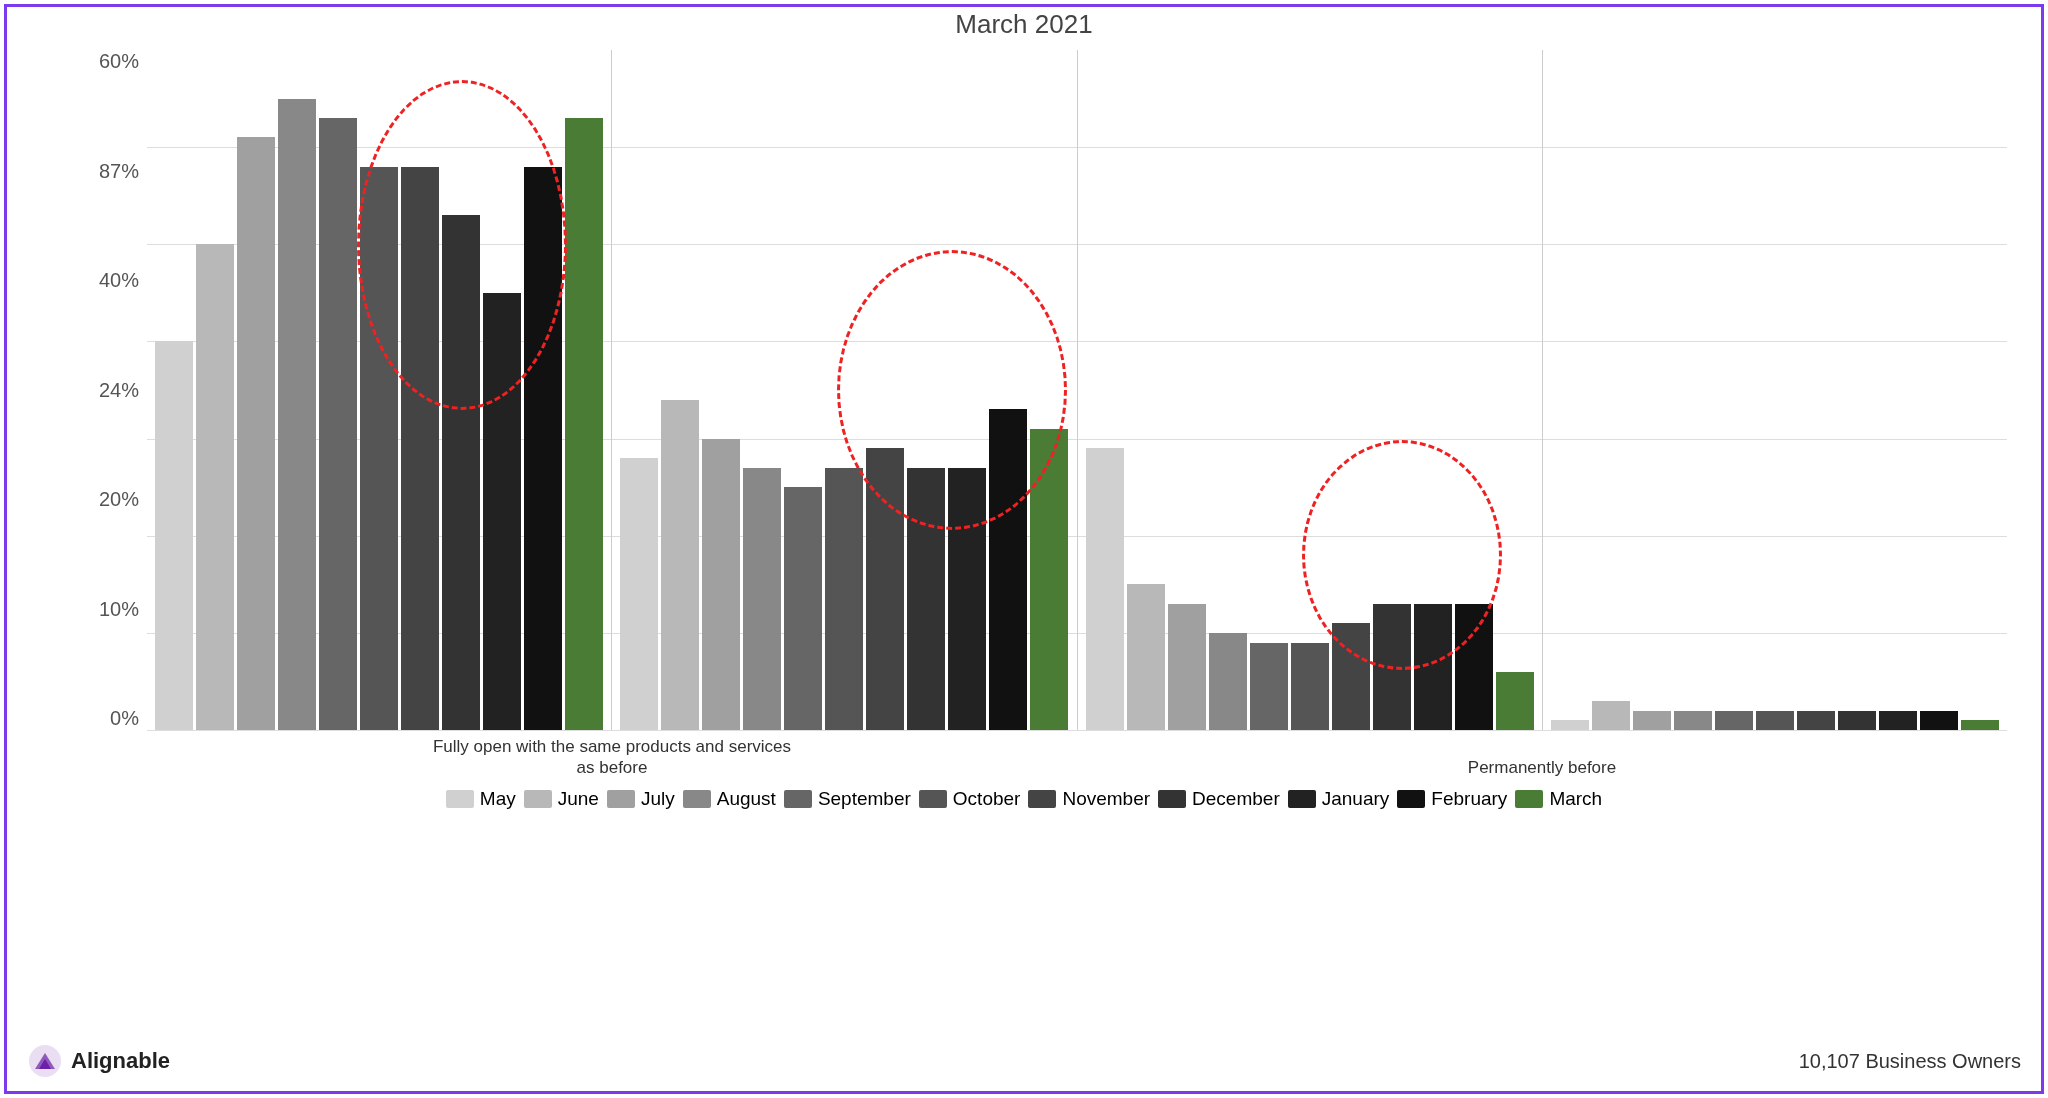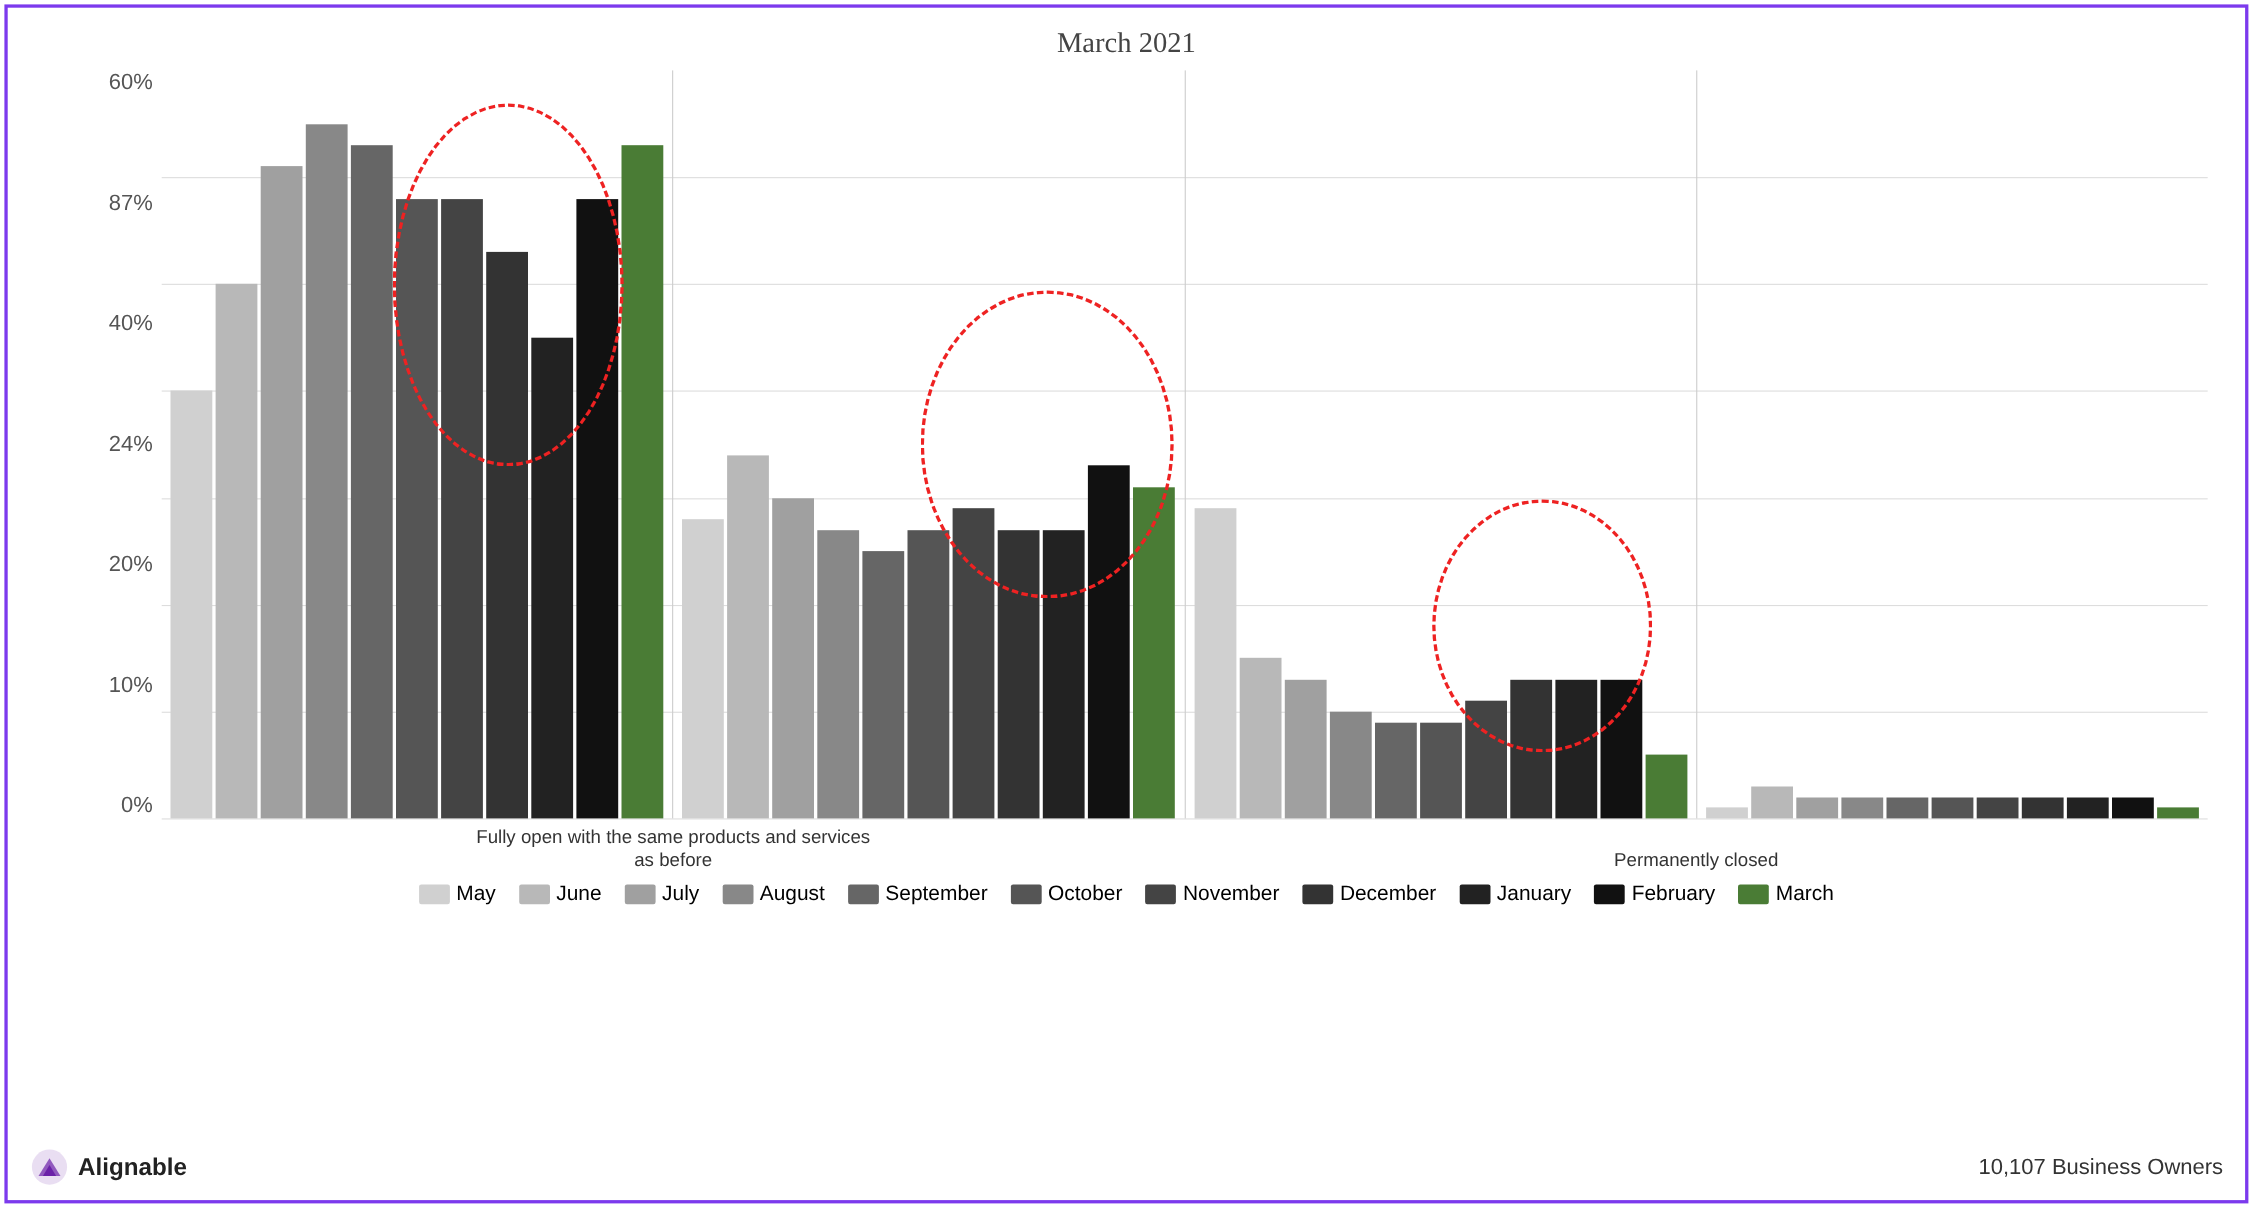--- a/index.html
+++ b/index.html
@@ -23,23 +23,22 @@
       font-size: 36px;
       font-weight: 600;
       color: #222;
       padding-top: 24px;
       letter-spacing: 0.5px;
     }
     .chart-subtitle {
       text-align: center;
       font-size: 26px;
       color: #444;
-      margin-top: 17px;
+      margin-top: 2px;
       margin-bottom: 10px;
-      font-family: Liberation Serif, serif;
     }
     .chart-area {
       position: relative;
       width: 1920px;
       height: 730px;
       margin: 0 auto;
       margin-left: 80px;
     }
     .y-axis {
       position: absolute;
@@ -121,21 +120,21 @@
       color: #333;
       text-align: center;
       line-height: 1.2;
       padding: 0 2px;
       padding-bottom: 2px;
     }
     .legend {
       display: flex;
       justify-content: center;
       align-items: center;
-      gap: 21px;
+      gap: 8px;
       flex-wrap: wrap;
       margin-top: 8px;
       font-size: 19px;
     }
     .legend-item {
       display: flex;
       align-items: center;
       gap: 6px;
     }
     .legend-color {
@@ -348,21 +347,21 @@
           </div>
         </div>
       </div>
 
     <div class="x-labels" id="x-labels">
         <div class="x-label-group">
           <span>Fully open with the same products and services</span>
           <span>as before</span>
         </div>
         <div class="x-label-group">
-          <span>Permanently closed</span>
+          <span>Permanently before</span>
         </div>
       </div>
 
     <div class="dashed-circle" style="left: 270px; top: 30px; width: 210px; height: 330px;"></div>
 
     <div class="dashed-circle" style="left: 750px; top: 200px; width: 230px; height: 280px;"></div>
 
     <div class="dashed-circle" style="left: 1215px; top: 390px; width: 200px; height: 230px;"></div>
   </div>
 

